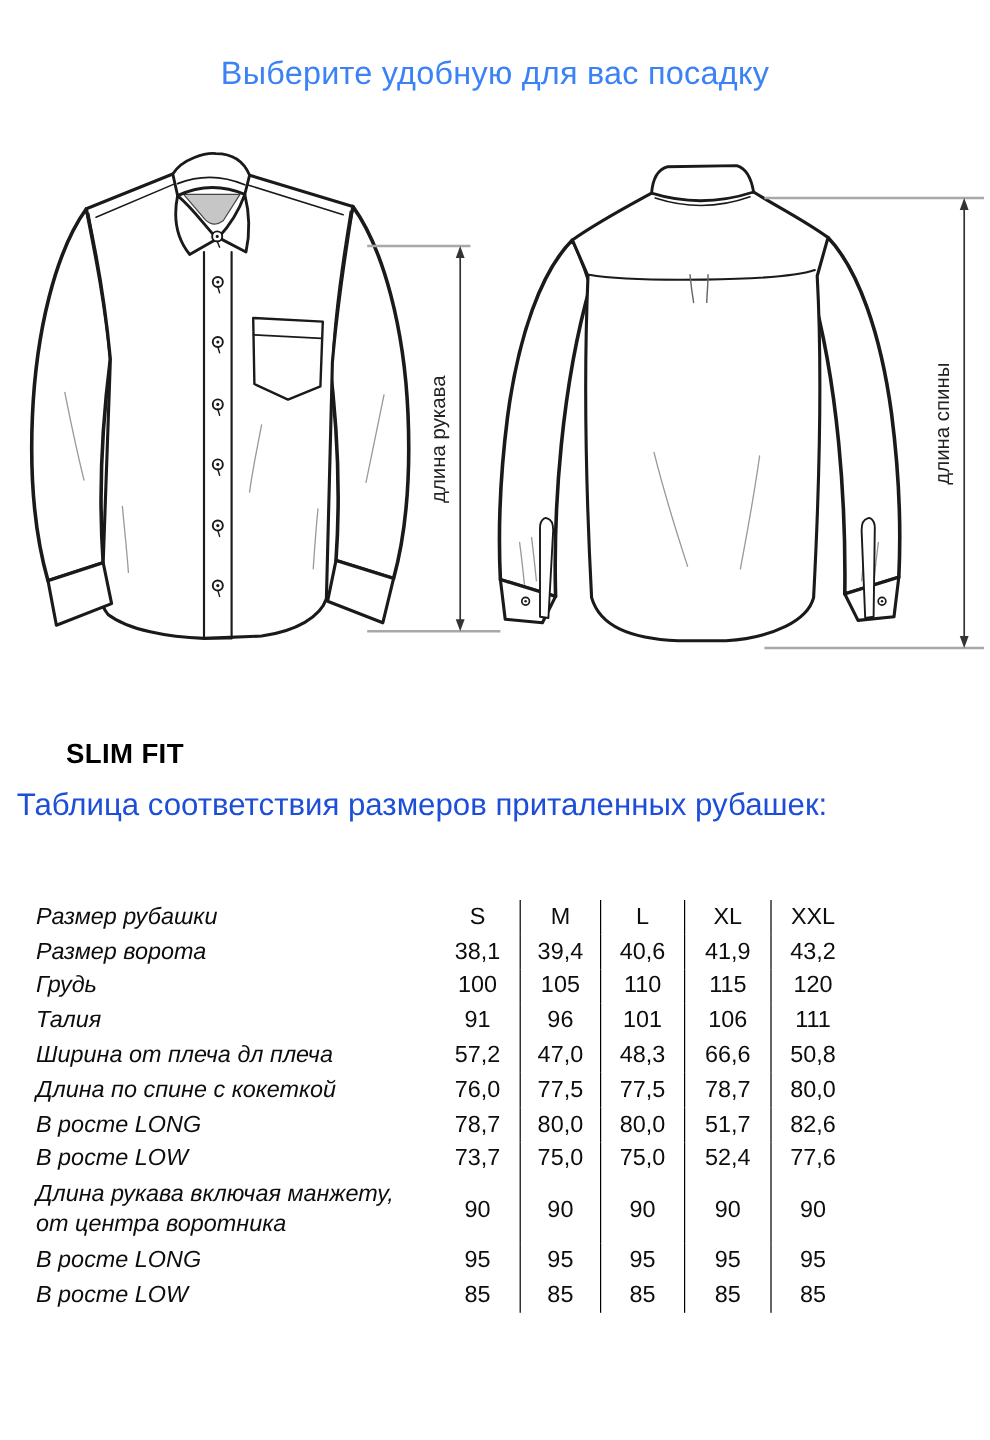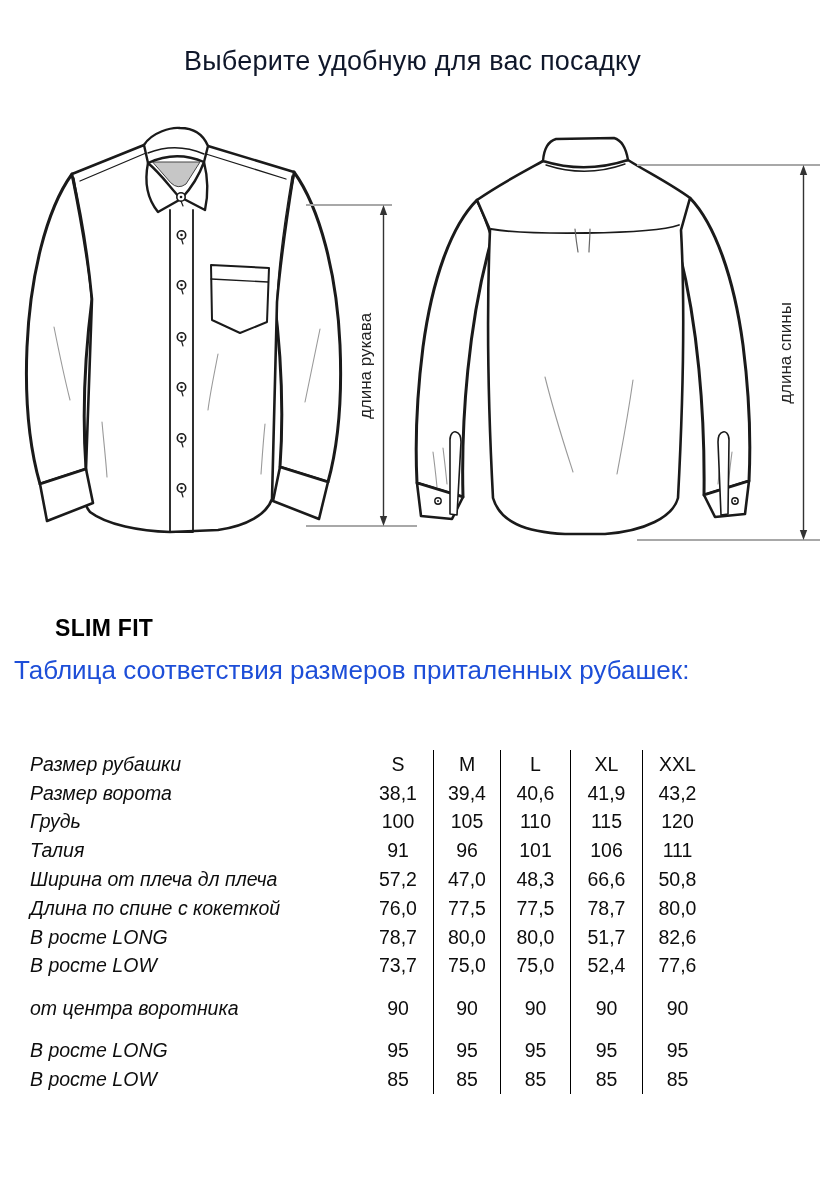--- a/index.html
+++ b/index.html
@@ -3,21 +3,21 @@
 <meta charset="utf-8">
 <style>
   html,body{margin:0;padding:0;}
   body{
     width:825px;height:1200px;position:relative;background:#fff;
     font-family:"Liberation Sans", sans-serif;color:#111;overflow:hidden;
   }
   .abs{position:absolute;}
   #title{
     top:44px;left:0;width:825px;text-align:center;
-    font-size:27px;line-height:34px;color:#0f172a;letter-spacing:0.2px;
+    font-size:27px;line-height:34px;color:#3b82f6;letter-spacing:0.2px;
   }
   .dim-label{
     font-size:17px;color:#222;white-space:nowrap;
     transform:translate(-50%,-50%) rotate(-90deg);
   }
   #slimfit{
     top:615px;left:14px;font-size:23px;font-weight:700;color:#000;letter-spacing:0.3px;margin-left:41px;
   }
   #subheading{
     top:655px;left:14px;font-size:26px;color:#1d4ed8;
@@ -215,20 +215,21 @@
     <div class="c val bd">80,0</div>
     <div class="c val bd">51,7</div>
     <div class="c val bd">82,6</div>
     <div class="c lbl">В росте LOW</div>
     <div class="c val">73,7</div>
     <div class="c val bd">75,0</div>
     <div class="c val bd">75,0</div>
     <div class="c val bd">52,4</div>
     <div class="c val bd">77,6</div>
     <div class="c lbl tall">
+      <div>Длина рукава включая манжету,</div>
       <div>от центра воротника</div>
     </div>
     <div class="c val tall">90</div>
     <div class="c val bd tall">90</div>
     <div class="c val bd tall">90</div>
     <div class="c val bd tall">90</div>
     <div class="c val bd tall">90</div>
     <div class="c lbl">В росте LONG</div>
     <div class="c val">95</div>
     <div class="c val bd">95</div>

